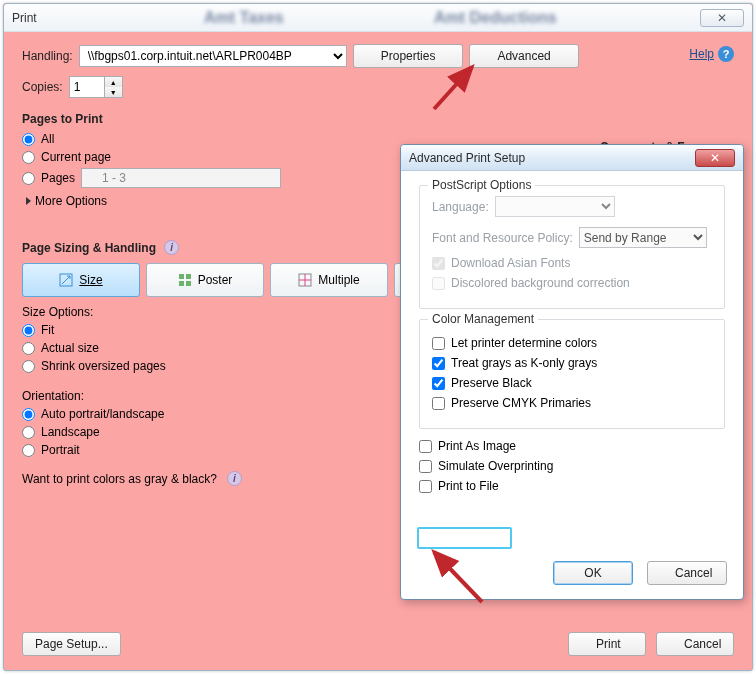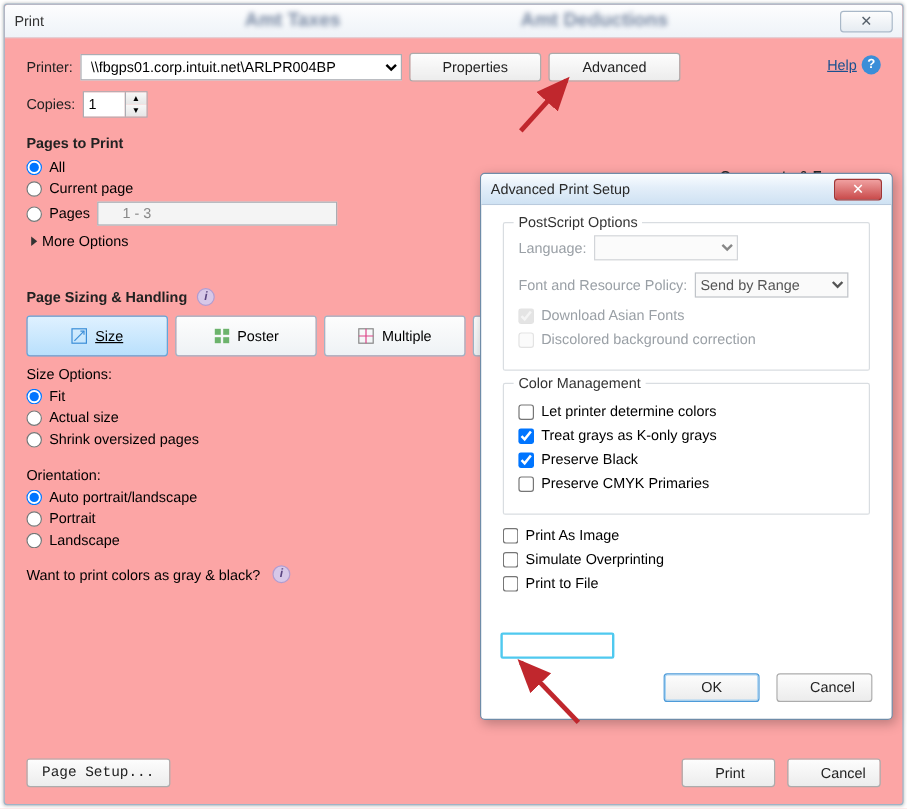--- a/index.html
+++ b/index.html
@@ -92,21 +92,21 @@
   .highlight-box{
     position:absolute; left:413px; top:523px; width:95px; height:22px;
     border:2px solid #4fc9ef; border-radius:2px; pointer-events:none;
   }
 
   
   .arrow { position:absolute; pointer-events:none; }
   .arrow svg { overflow:visible; }
 
   .footer{ position:absolute; left:18px; right:18px; bottom:14px; display:flex; }
-  .footer .btn.pg{ padding:0 12px;font-family:Liberation Mono, monospace; }
+  .footer .btn.pg{ padding:0 12px; }
   .footer .spacer{ flex:1; }
   .footer .btn.pr{ width:78px; margin-right:10px;}
   .footer .btn.cn{ width:78px;}
 </style>
 </head>
 <body>
 
 <div class="window">
   <div class="titlebar">
     <span class="title">Print</span>
@@ -118,21 +118,21 @@
   </div>
 
   <div class="body">
 
     <div class="help">
       <a href="#">Help</a>
       <span class="helpicon">?</span>
     </div>
 
     <div class="row">
-      <label class="lab">Printer:</label>
+      <label class="lab">Handling:</label>
       <select class="combo printer-combo">
         <option>\\fbgps01.corp.intuit.net\ARLPR004BP</option>
       </select>
       <button class="btn">Properties</button>
       <button class="btn">Advanced</button>
     </div>
 
     <div class="row">
       <label class="lab">Copies:</label>
       <div class="copies">
@@ -214,25 +214,25 @@
         <span>Shrink oversized pages</span>
       </div>
 
     <div style="margin-top:16px;">Orientation:</div>
     <div class="radio-row">
         <input type="radio" checked="" style="">
         <span>Auto portrait/landscape</span>
       </div>
     <div class="radio-row">
         <input type="radio" style="">
+        <span>Landscape</span>
+      </div>
+    <div class="radio-row">
+        <input type="radio" style="">
         <span>Portrait</span>
-      </div>
-    <div class="radio-row">
-        <input type="radio" style="">
-        <span>Landscape</span>
       </div>
 
     <div style="margin-top:14px; display:flex;align-items:center;gap:10px;">
       <span>Want to print colors as gray &amp; black?</span>
       <span class="info-i">i</span>
     </div>
 
     <div class="comments">Comments &amp; Forms</div>
 
     <div class="footer">

